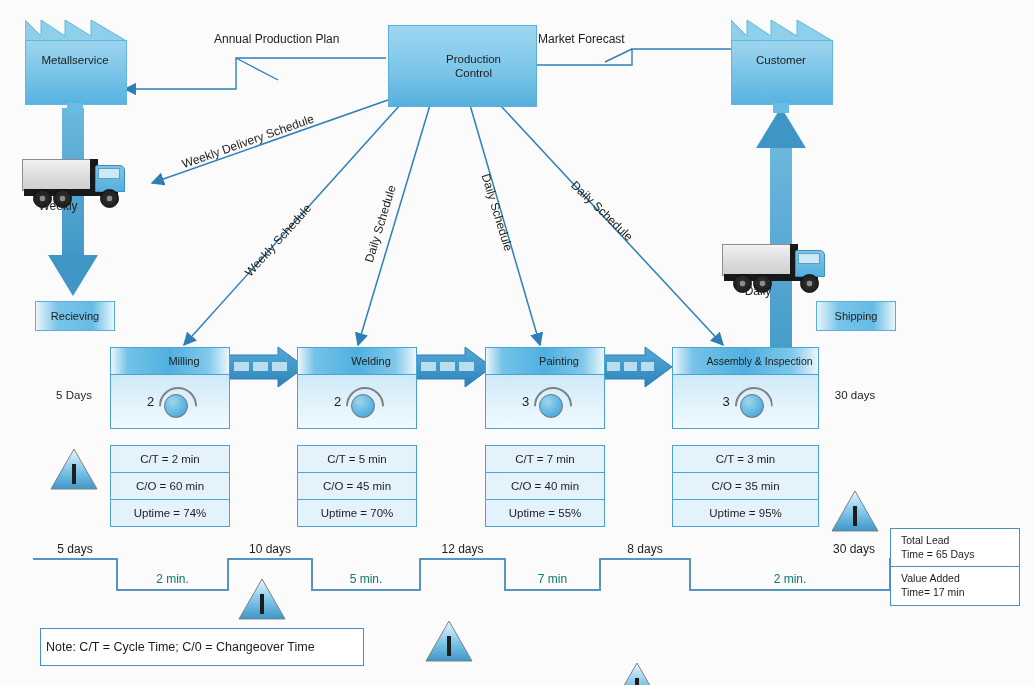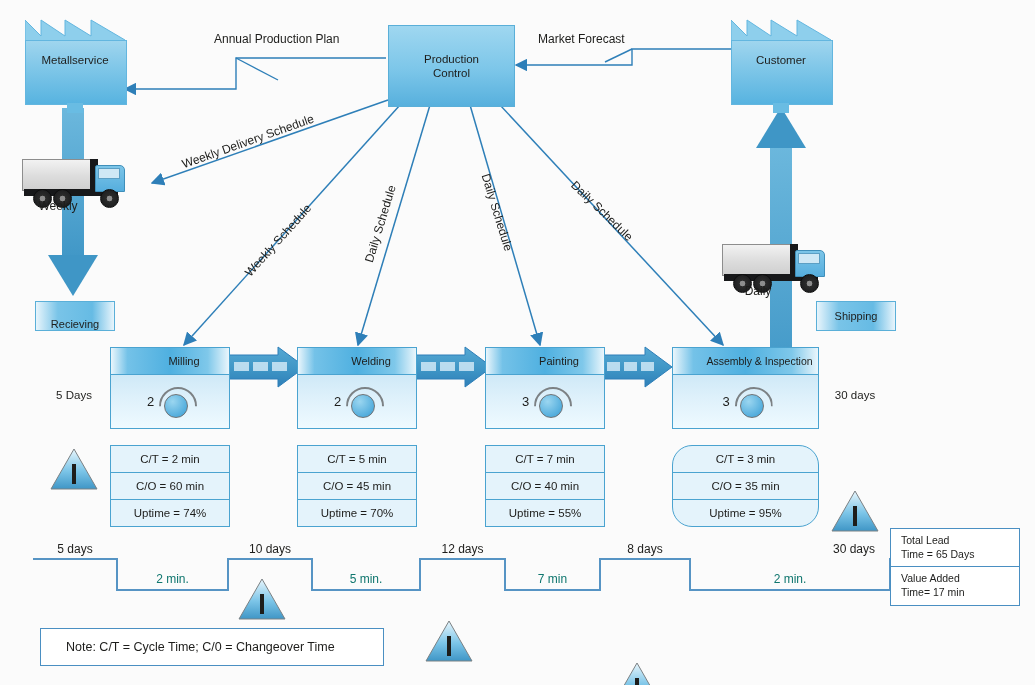--- a/index.html
+++ b/index.html
@@ -75,21 +75,21 @@
     border:1px solid #6f7376;
   }
   .op .arc{
     position:absolute;left:0px;top:0px;width:34px;height:34px;
     border:2px solid #7c8184;border-radius:50%;
     clip-path:polygon(0 0,100% 0,100% 52%,0 52%);
   }
 
   
   .databox{width:118px;border:1px solid #4aa3d0;background:#e4f3fb;}
-  .databox.wide{width:145px;border-radius:20px;}
+  .databox.wide{width:145px;}
   .databox .row{
     height:26px;display:flex;align-items:center;justify-content:center;
     font-size:11.5px;color:#1d1d1b;border-bottom:1px solid #4aa3d0;
   }
   .databox .row:last-child{border-bottom:none;}
 
   
   .inv{position:relative;width:48px;height:42px;}
   .inv .bar{
     position:absolute;left:22px;top:16px;width:4px;height:20px;background:#1d1d1b;
@@ -122,21 +122,21 @@
   .truck .w1{left:11px;} .truck .w2{left:31px;} .truck .w3{left:78px;}
   .truck .lbl{
     position:absolute;left:0;top:4px;width:72px;height:30px;
     display:flex;align-items:center;justify-content:center;
     font-size:12px;color:#1d1d1b;margin-top:32px;
   }
 
   
   .note{
     border:1px solid #4a8fc2;background:#ffffff;
-    display:flex;align-items:center;padding-left:25px;
+    display:flex;align-items:center;padding-left:5px;
     font-size:12.5px;color:#1d1d1b;
   }
   .summary{border:1px solid #4a8fc2;background:#fff;}
   .summary .srow{
     padding:5px 0 5px 10px;font-size:10.5px;line-height:1.3;color:#1d1d1b;
     border-bottom:1px solid #4a8fc2;
   }
   .summary .srow:last-child{border-bottom:none;}
 
   
@@ -240,21 +240,21 @@
 
   <div class="abs factory" style="left:731px;top:18px;">
     <svg class="roof" viewBox="0 0 100 24" preserveAspectRatio="none">
       <path d="M0,24 L0,2 L16,18 L16,2 L40,18 L40,2 L66,18 L66,2 L100,22 L100,24 z" fill="#8ecfec" stroke="#63b6df" stroke-width="1"></path>
     </svg>
     <div class="body"></div>
     <div class="lbl">Customer</div>
     <div class="stub"></div>
   </div>
 
-  <div class="abs ctrlbox" style="left:388px;top:25px;">
+  <div class="abs ctrlbox" style="left:388px;top:25px;padding-left:22px;">
     <div>
       <div>Production</div>
       <div>Control</div>
     </div>
   </div>
 
   <div class="flab" style="left:214px;top:32px;">Annual Production Plan</div>
   <div class="flab" style="left:538px;top:32px;">Market Forecast</div>
   <div class="flab rot" style="left:180px;top:158px;transform:rotate(-19.5deg);">Weekly Delivery Schedule</div>
   <div class="flab rot" style="left:242px;top:270px;transform:rotate(-48deg);">Weekly Schedule</div>
@@ -279,21 +279,21 @@
     <div class="cabblk"></div>
     <div class="chassis"></div>
     <div class="cab"></div>
     <div class="win"></div>
     <div class="w w1"></div>
     <div class="w w2"></div>
     <div class="w w3"></div>
     <div class="lbl">Daily</div>
   </div>
 
-  <div class="abs rsbox" style="left:35px;top:301px;align-items:flex-end;">
+  <div class="abs rsbox" style="left:35px;top:301px;">
     <span>Recieving</span>
   </div>
   <div class="abs inv" style="left:50px;top:344px;">
     <svg width="48" height="42" viewBox="0 0 48 42">
       <path d="M24,1 L47,41 L1,41 z" fill="url(#triGrad)" stroke="#7b8184" stroke-width="1"></path>
     </svg>
     <div class="bar"></div>
   </div>
   <div class="abs invlbl" style="left:40px;top:389px;width:68px;">5 Days</div>
 

